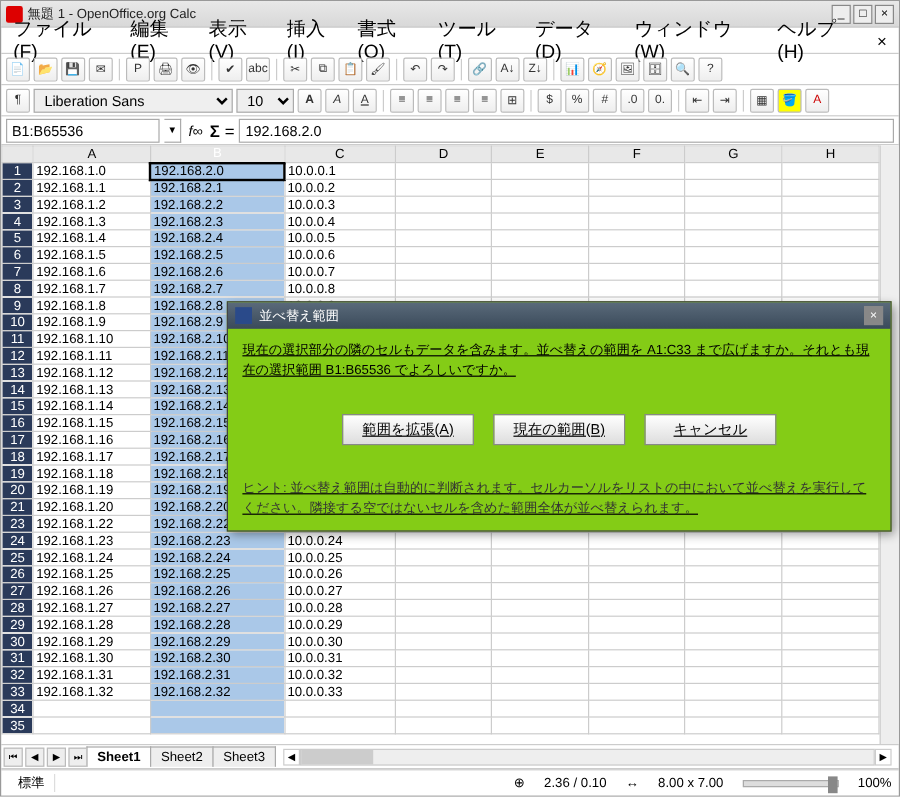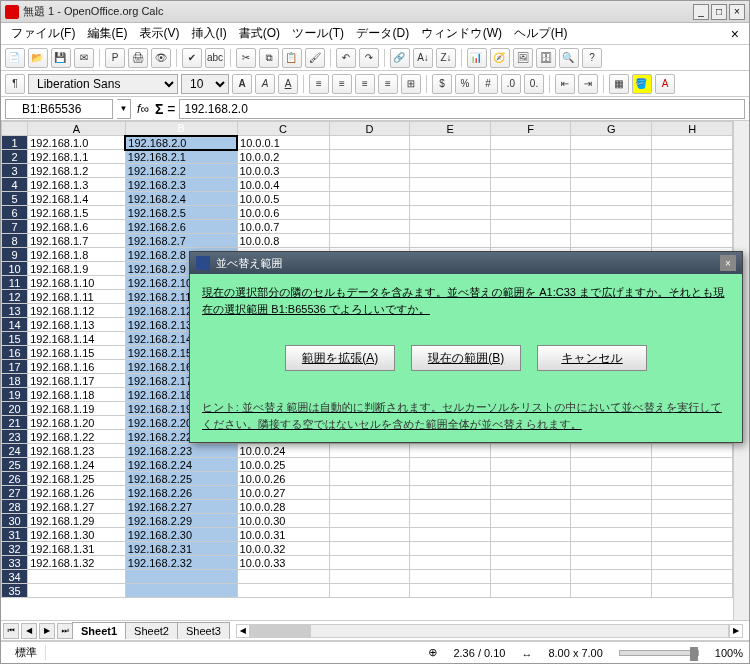--- a/index.html
+++ b/index.html
@@ -3,28 +3,28 @@
 <meta charset="utf-8">
 <style>
 * { box-sizing: border-box; margin: 0; padding: 0; font-family: "Liberation Sans", Arial, sans-serif; }
 body { background: #fff; font-size: 11px; }
 .window { width: 750px; height: 664px; border: 1px solid #999; background: #fff; display: flex; flex-direction: column; position: relative; }
 .titlebar { height: 22px; background: linear-gradient(#e8e8e8,#d8d8d8); display: flex; align-items: center; padding: 0 4px; border-bottom: 1px solid #bbb; }
 .titlebar .icon { width: 14px; height: 14px; background: #d00; border-radius: 2px; margin-right: 4px; }
 .titlebar .title { flex: 1; font-size: 11px; color: #222; }
 .titlebar .winbtn { width: 16px; height: 16px; border: 1px solid #888; margin-left: 2px; display: flex; align-items: center; justify-content: center; font-size: 10px; background: #eee; cursor: pointer; }
 .menubar { height: 22px; display: flex; align-items: center; padding: 0 4px; border-bottom: 1px solid #ccc; }
-.menubar .item { padding: 10px 6px; font-size: 12px; cursor: pointer; }
+.menubar .item { padding: 10px 6px; font-size: 16px; cursor: pointer; }
 .menubar .closer { margin-left: auto; font-size: 14px; cursor: pointer; padding: 0 6px; }
 .toolbar { height: 26px; display: flex; align-items: center; padding: 2px 4px; border-bottom: 1px solid #ccc; gap: 3px; flex-wrap: nowrap; overflow: hidden; }
 .tbtn { width: 20px; height: 20px; border: 1px solid #bbb; background: linear-gradient(#fff,#eee); border-radius: 2px; display: flex; align-items: center; justify-content: center; font-size: 10px; cursor: pointer; color:#333; }
 .tsep { width: 1px; height: 18px; background: #ccc; margin: 0 2px; }
 .toolbar select, .toolbar input { height: 20px; font-size: 12px; border: 1px solid #aaa; padding: 0 4px; }
 .formulabar { height: 24px; display: flex; align-items: center; padding: 2px 4px; border-bottom: 1px solid #ccc; gap: 4px; }
-.formulabar .namebox { width: 108px; height: 20px; border: 1px solid #aaa; display: flex; align-items: center; padding: 0 16px; font-size: 12px; }
+.formulabar .namebox { width: 128px; height: 20px; border: 1px solid #aaa; display: flex; align-items: center; padding: 0 4px; font-size: 12px; }
 .formulabar .drop { width: 14px; height: 20px; border: 1px solid #aaa; border-left: none; display: flex; align-items: center; justify-content: center; font-size: 8px; cursor: pointer; }
 .formulabar .fx { font-style: italic; font-size: 12px; padding: 0 2px; }
 .formulabar .sigma { font-size: 14px; font-weight: bold; }
 .formulabar .eq { font-size: 14px; }
 .formulabar .input { flex: 1; height: 20px; border: 1px solid #aaa; padding: 0 4px; font-size: 12px; display: flex; align-items: center; }
 .sheet { flex: 1; display: flex; overflow: hidden; position: relative; border-bottom: 1px solid #ccc; }
 .grid { flex: 1; overflow: auto; position: relative; }
 table.cells { border-collapse: collapse; table-layout: fixed; }
 table.cells th, table.cells td { border: 1px solid #ccc; height: 14px; font-size: 11px; padding: 0 2px; text-align: left; white-space: nowrap; overflow: hidden; }
 table.cells th { background: #e8e8e8; font-weight: normal; text-align: center; }
@@ -40,21 +40,21 @@
 .tabbar .navbtn { width: 16px; height: 16px; border: 1px solid #bbb; margin-left: 2px; display: flex; align-items: center; justify-content: center; font-size: 8px; cursor: pointer; background: #eee; }
 .tabbar .tab { padding: 2px 8px; border: 1px solid #aaa; border-bottom: none; margin-left: -1px; background: #eee; cursor: pointer; }
 .tabbar .tab.active { background: #fff; font-weight: bold; }
 .tabbar .hscroll { flex: 1; height: 14px; margin: 0 6px; display: flex; align-items: center; }
 .tabbar .hscroll .track { flex: 1; height: 14px; background: #eee; border: 1px solid #ccc; position: relative; }
 .tabbar .hscroll .thumb { position: absolute; left: 0; width: 60px; height: 100%; background: #ccc; }
 .tabbar .hscroll .arr { width: 14px; height: 14px; border: 1px solid #ccc; display: flex; align-items: center; justify-content: center; font-size: 8px; }
 .statusbar { height: 22px; display: flex; align-items: center; padding: 0 6px; font-size: 11px; gap: 16px; border-top: 1px solid #ccc; justify-content: center; }
 .statusbar .cell { border-right: 1px solid #ddd; padding: 0 8px; }
 .statusbar .spacer { flex: 1; }
-.dialog { position: absolute; left: 188px; top: 250px; width: 554px; background: #86efac; border: 1px solid #444; box-shadow: 3px 3px 8px rgba(0,0,0,0.4); z-index: 100; }
+.dialog { position: absolute; left: 188px; top: 250px; width: 554px; background: #84cc16; border: 1px solid #444; box-shadow: 3px 3px 8px rgba(0,0,0,0.4); z-index: 100; }
 .dialog .dlgtitle { height: 22px; background: linear-gradient(#5a6a7a,#3a4a5a); color: #fff; display: flex; align-items: center; padding: 0 6px; font-size: 11px; }
 .dialog .dlgtitle .dlgicon { width: 14px; height: 14px; background: #2a4a8a; margin-right: 6px; }
 .dialog .dlgtitle .close { margin-left: auto; width: 16px; height: 16px; background: #888; display: flex; align-items: center; justify-content: center; cursor: pointer; font-size: 10px; }
 .dialog .body { padding: 10px 12px; font-size: 11px; line-height: 1.5; text-decoration: underline; }
 .dialog .btns { display: flex; gap: 16px; justify-content: center; margin: 28px 0; }
 .dialog .btns button { min-width: 110px; height: 26px; font-size: 12px; border: 1px solid #888; background: linear-gradient(#fff,#ddd); cursor: pointer; }
 .dialog .hint { font-size: 11px; color: #333; line-height: 1.5; }
 .zoom-slider { width: 80px; height: 6px; background: #ddd; border: 1px solid #aaa; position: relative; display: inline-block; vertical-align: middle; }
 .zoom-slider .thumb { position: absolute; right: 0; top: -4px; width: 8px; height: 14px; background: #888; }
 </style>
@@ -111,21 +111,21 @@
     <div class="tbtn">📊</div>
     <div class="tbtn">🧭</div>
     <div class="tbtn">🖼</div>
     <div class="tbtn">🗄</div>
     <div class="tbtn">🔍</div>
     <div class="tbtn">?</div>
   </div>
 
   <div class="toolbar">
     <div class="tbtn">¶</div>
-    <select style="width:150px">
+    <select style="width:166px">
       <option>Liberation Sans</option>
     </select>
     <select style="width:48px">
       <option>10</option>
     </select>
     <div class="tbtn">
         <b>A</b>
       </div>
     <div class="tbtn">
         <i>A</i>
@@ -462,20 +462,31 @@
               <td class="col-E"></td>
               <td class="col-F"></td>
               <td class="col-G"></td>
               <td class="col-H"></td>
             </tr>
             <tr>
               <th class="rowhdr sel">28</th>
               <td class="col-A">192.168.1.27</td>
               <td class="col-B sel">192.168.2.27</td>
               <td class="col-C">10.0.0.28</td>
+              <td class="col-D"></td>
+              <td class="col-E"></td>
+              <td class="col-F"></td>
+              <td class="col-G"></td>
+              <td class="col-H"></td>
+            </tr>
+            <tr>
+              <th class="rowhdr sel">29</th>
+              <td class="col-A">192.168.1.28</td>
+              <td class="col-B sel">192.168.2.28</td>
+              <td class="col-C">10.0.0.29</td>
               <td class="col-D"></td>
               <td class="col-E"></td>
               <td class="col-F"></td>
               <td class="col-G"></td>
               <td class="col-H"></td>
             </tr>
             <tr>
               <th class="rowhdr sel">30</th>
               <td class="col-A">192.168.1.29</td>
               <td class="col-B sel">192.168.2.29</td>

